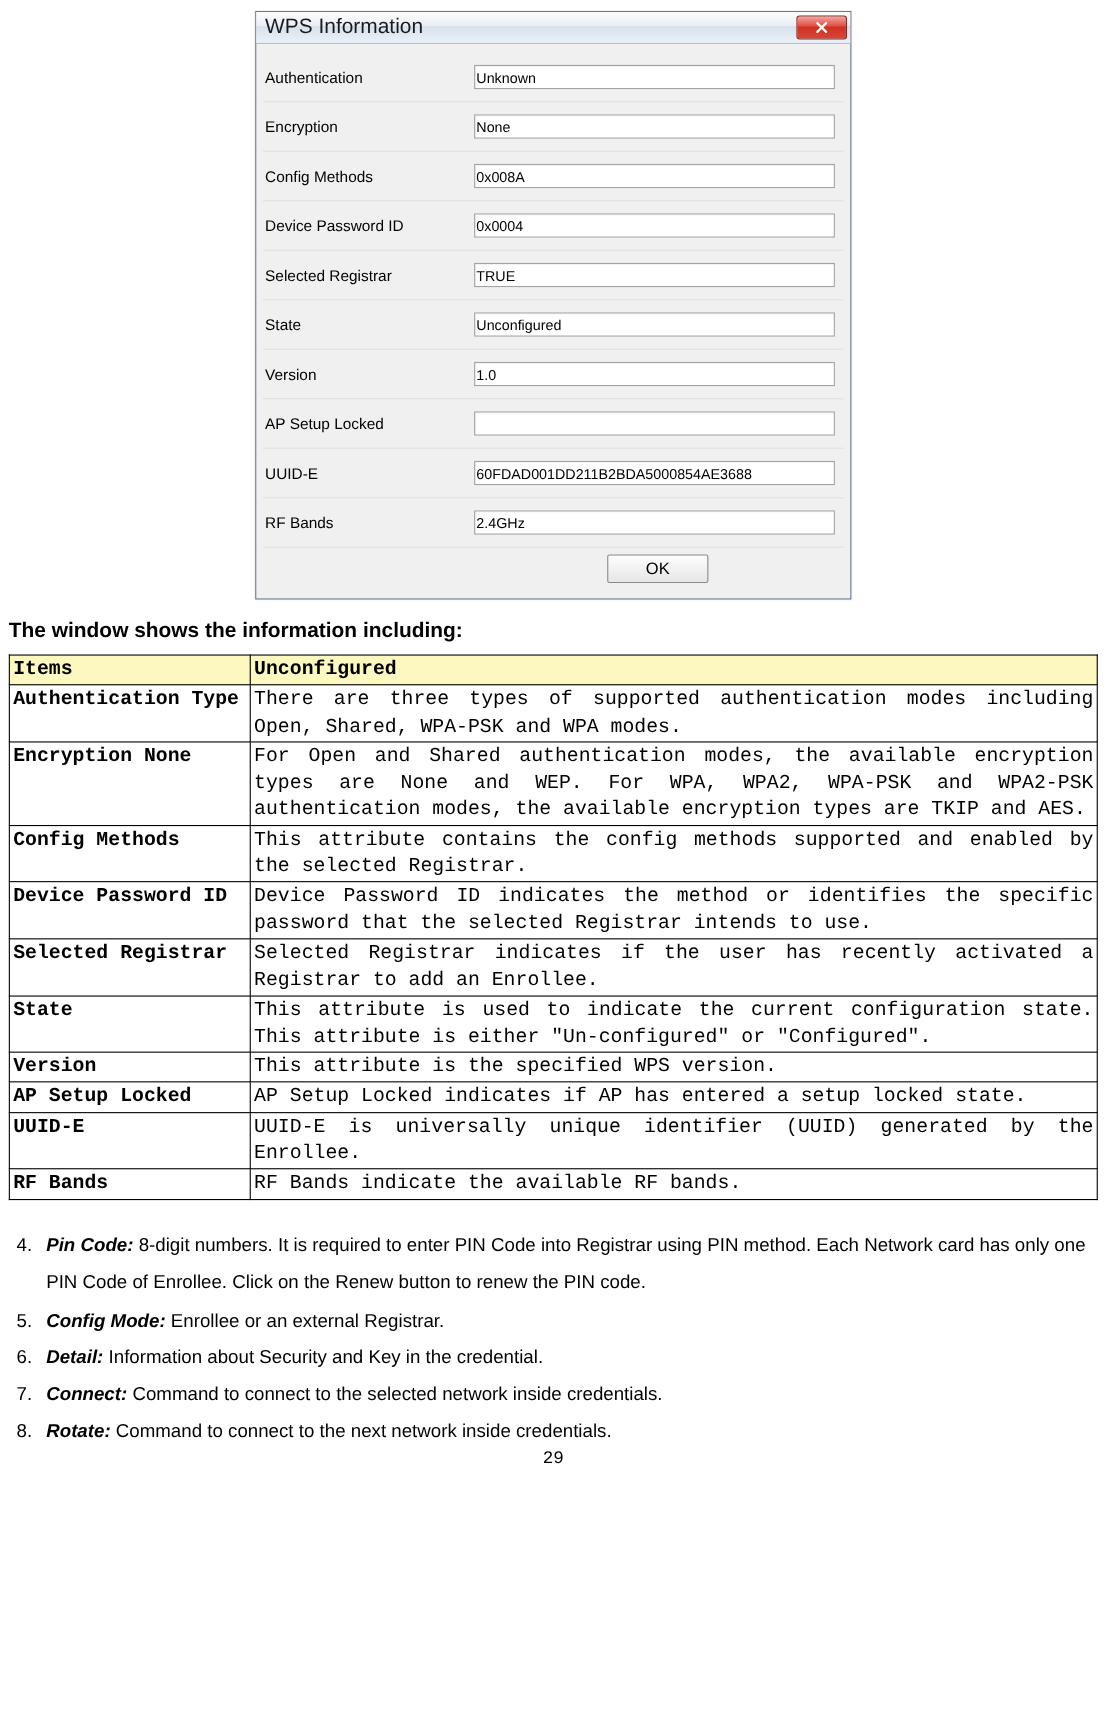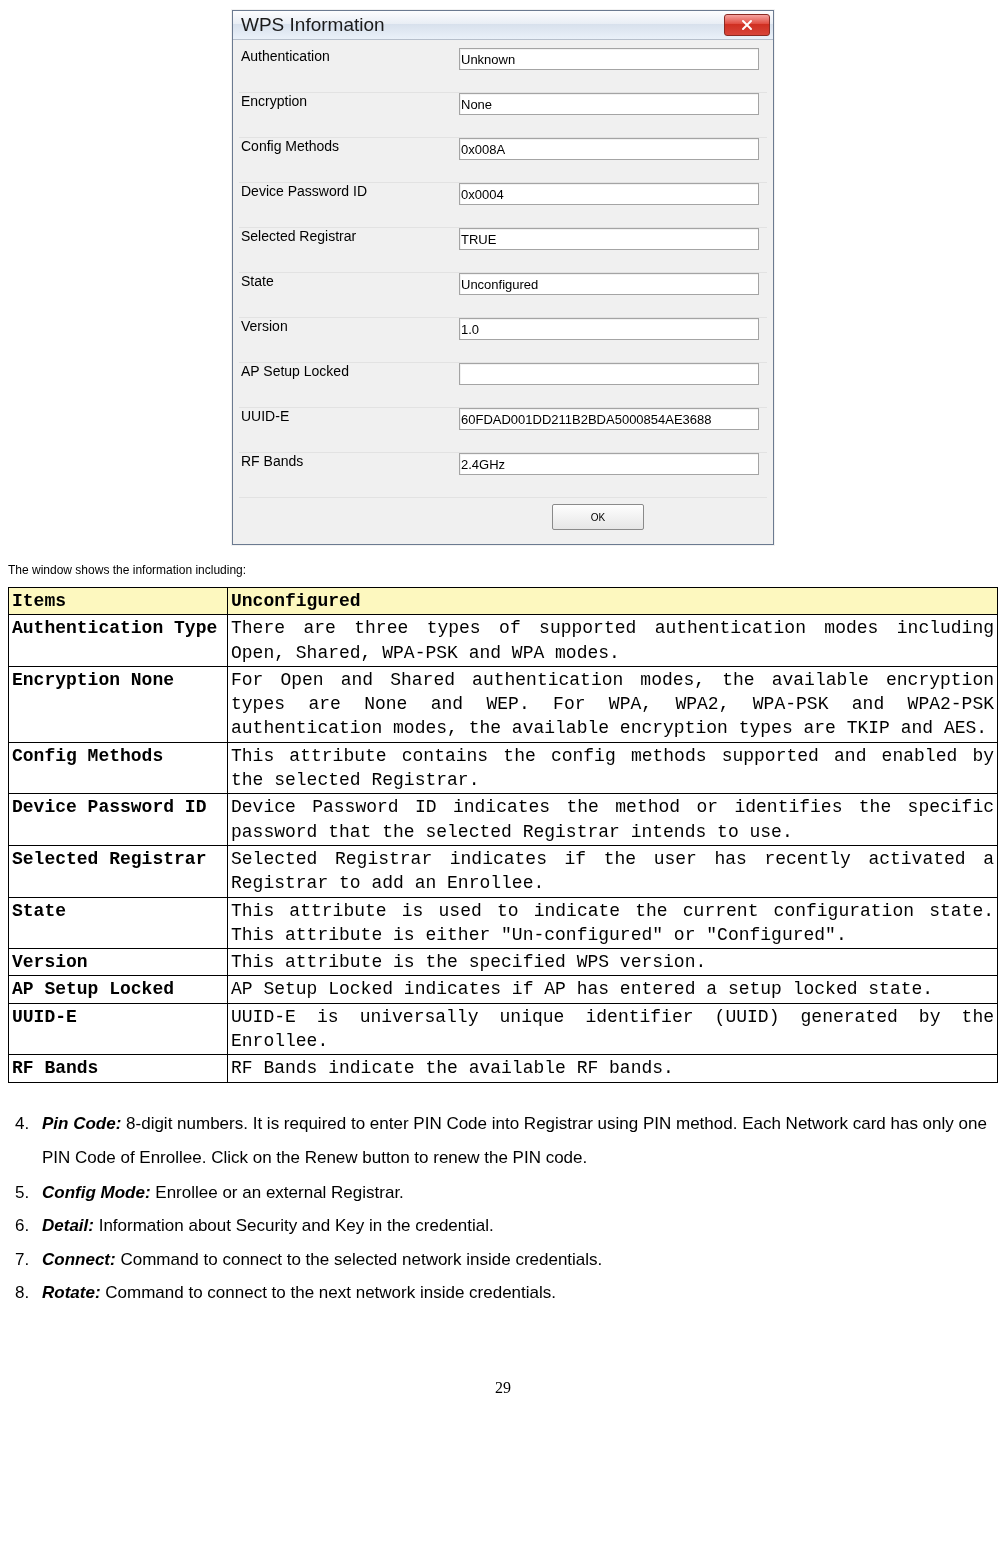--- a/index.html
+++ b/index.html
@@ -48,24 +48,23 @@
     display: flex;
     align-items: center;
     justify-content: center;
   }
   .closebtn svg { display:block; }
   .dialog-body {
     padding: 8px 6px 12px 6px;
   }
   .row {
     display: flex;
-    align-items: flex-start;
+    align-items: center;
     height: 44px;
     border-bottom: 1px solid #e2e2e2;
-    gap: 28px;
   }
   .row:last-child { border-bottom: none; }
   .row .lbl {
     width: 190px;
     font-size: 14px;
     color: #000;
     padding-left: 2px;
   }
   .row .field {
     flex: 1;
@@ -85,31 +84,32 @@
   .ok-row {
     display: flex;
     justify-content: center;
     padding: 6px 0 2px 190px;
   }
   .ok-btn {
     width: 90px;
     height: 24px;
     border: 1px solid #8a8a8a;
     background: linear-gradient(to bottom,#fefefe,#e6e6e6);
-    font-size: 10px;
+    font-size: 15px;
     border-radius: 2px;
     display: flex;
     align-items: center;
     justify-content: center;
     cursor: pointer;
     user-select: none;
   }
   .intro {
     margin: 10px 0 10px 0;
-    font-size: 12px;
+    font-size: 19px;
+    font-weight: bold;
   }
   table.info {
     border-collapse: collapse;
     width: 100%;
     font-size: 18px;
     margin-bottom: 24px;
     font-family: Liberation Mono, monospace;
   }
   table.info th, table.info td {
     border: 1px solid #000;
@@ -137,23 +137,22 @@
   ol.notes > li {
     font-size: 17px;
     line-height: 1.95;
     padding-left: 8px;
     margin-bottom: 0;
   }
   ol.notes > li .t { font-weight: bold; font-style: italic; }
   .notes li:first-child { line-height: 2.05; }
   .pagenum {
     text-align: center;
-    font-family: Liberation Serif, serif;
+    font-family: Liberation Mono, monospace;
     font-size: 16px;
-    margin-top: 70px;
   }
 </style>
 </head>
 <body>
 
 <div class="page">
 
   <div class="dialog-wrap">
     <div class="dialog">
       <div class="titlebar">

